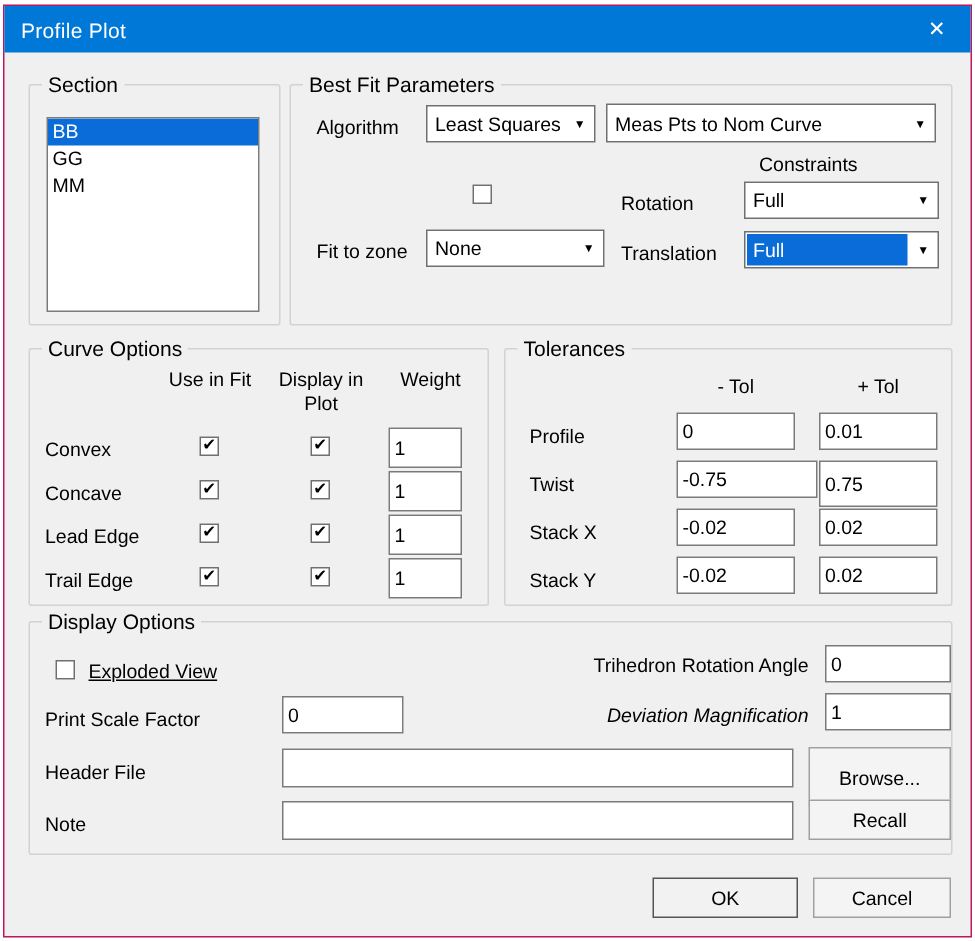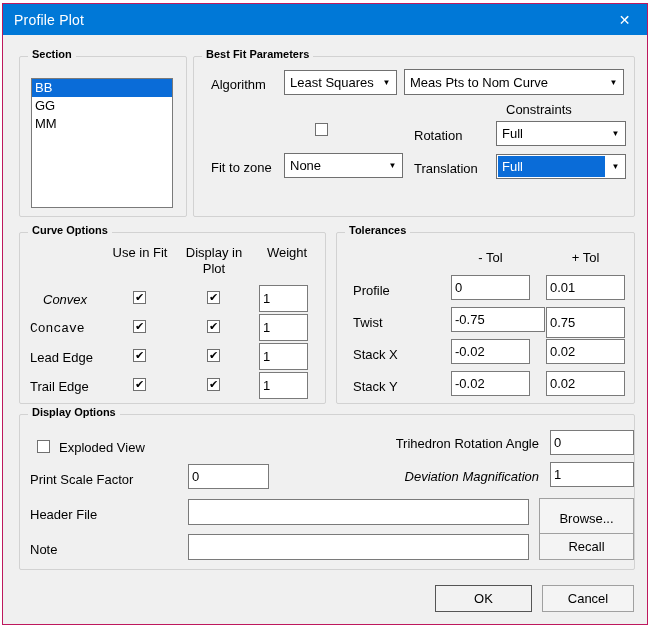--- a/index.html
+++ b/index.html
@@ -16,21 +16,21 @@
   .close-btn {
     position:absolute; right:0; top:0; width:45px; height:31px;
     display:flex; align-items:center; justify-content:center;
     color:#fff; font-size:14px; cursor:default;
   }
   .groupbox {
     position:absolute; border:1px solid #d2d2d2; border-radius:2px; background:transparent;
   }
   .grouplabel {
     position:absolute; top:-9px; left:8px; background:#f0f0f0; padding:0 4px;
-    font-size:11px; color:#000; white-space:nowrap;font-weight:bold;
+    font-size:14px; color:#000; white-space:nowrap;
   }
   .lbl { position:absolute; font-size:13px; color:#000; white-space:nowrap; }
   .lbl.wrap { white-space:normal; }
   .lbl.r { text-align:right; }
   .lbl.c { text-align:center; }
 
   .listbox {
     position:absolute; background:#fff; border:1px solid #7a7a7a; overflow:hidden;
   }
   .list-item { height:18px; line-height:18px; font-size:13px; padding-left:3px; color:#000; }
@@ -119,26 +119,26 @@
     <span class="combo-arrow">▼</span>
   </div>
 
   <div class="groupbox" style="left:16px; top:228px; width:307px; height:172px;">
     <span class="grouplabel">Curve Options</span>
   </div>
   <span class="lbl c" style="left:102px; top:241px; width:70px;">Use in Fit</span>
   <span class="lbl c wrap" style="left:180px; top:241px; width:62px; line-height:16px;">Display in Plot</span>
   <span class="lbl c" style="left:254px; top:241px; width:60px;">Weight</span>
 
-  <span class="lbl" style="left:40px; top:288px;font-style:italic;">Convex</span>
+  <span class="lbl" style="left:27px; top:288px;">Convex</span>
   <span class="checkbox checked" style="left:130px; top:287px;"></span>
   <span class="checkbox checked" style="left:204px; top:287px;"></span>
   <input class="field" style="left: 256px; top: 281px; width: 49px; height: 27px;" value="1">
 
-  <span class="lbl" style="left:27px; top:317px;font-family:Liberation Mono, monospace;">Concave</span>
+  <span class="lbl" style="left:27px; top:317px;">Concave</span>
   <span class="checkbox checked" style="left:130px; top:316px;"></span>
   <span class="checkbox checked" style="left:204px; top:316px;"></span>
   <input class="field" style="left: 256px; top: 310px; width: 49px; height: 27px;" value="1">
 
   <span class="lbl" style="left:27px; top:346px;">Lead Edge</span>
   <span class="checkbox checked" style="left:130px; top:345px;"></span>
   <span class="checkbox checked" style="left:204px; top:345px;"></span>
   <input class="field" style="left: 256px; top: 339px; width: 49px; height: 27px;" value="1">
 
   <span class="lbl" style="left:27px; top:375px;">Trail Edge</span>
@@ -165,21 +165,21 @@
   <input class="field" style="left: 543px; top: 335px; width: 79px; height: 25px;" value="0.02">
 
   <span class="lbl" style="left:350px; top:375px;">Stack Y</span>
   <input class="field" style="left: 448px; top: 367px; width: 79px; height: 25px;" value="-0.02">
   <input class="field" style="left: 543px; top: 367px; width: 79px; height: 25px;" value="0.02">
 
   <div class="groupbox" style="left:16px; top:410px; width:616px; height:156px;">
     <span class="grouplabel">Display Options</span>
   </div>
   <span class="checkbox" style="left:34px; top:436px;"></span>
-  <span class="lbl" style="left:56px; top:436px;">Exploded View</span>
+  <span class="lbl" style="left:56px; top:436px;text-decoration:underline;">Exploded View</span>
 
   <span class="lbl r" style="left:338px; top:432px; width:198px;">Trihedron Rotation Angle</span>
   <input class="field" style="left: 547px; top: 426px; width: 84px; height: 25px;" value="0">
 
   <span class="lbl" style="left:27px; top:468px;">Print Scale Factor</span>
   <input class="field" style="left: 185px; top: 460px; width: 81px; height: 25px;" value="0">
 
   <span class="lbl r" style="left:338px; top:465px; width:198px;font-style:italic;">Deviation Magnification</span>
   <input class="field" style="left: 547px; top: 458px; width: 84px; height: 25px;" value="1">
 

